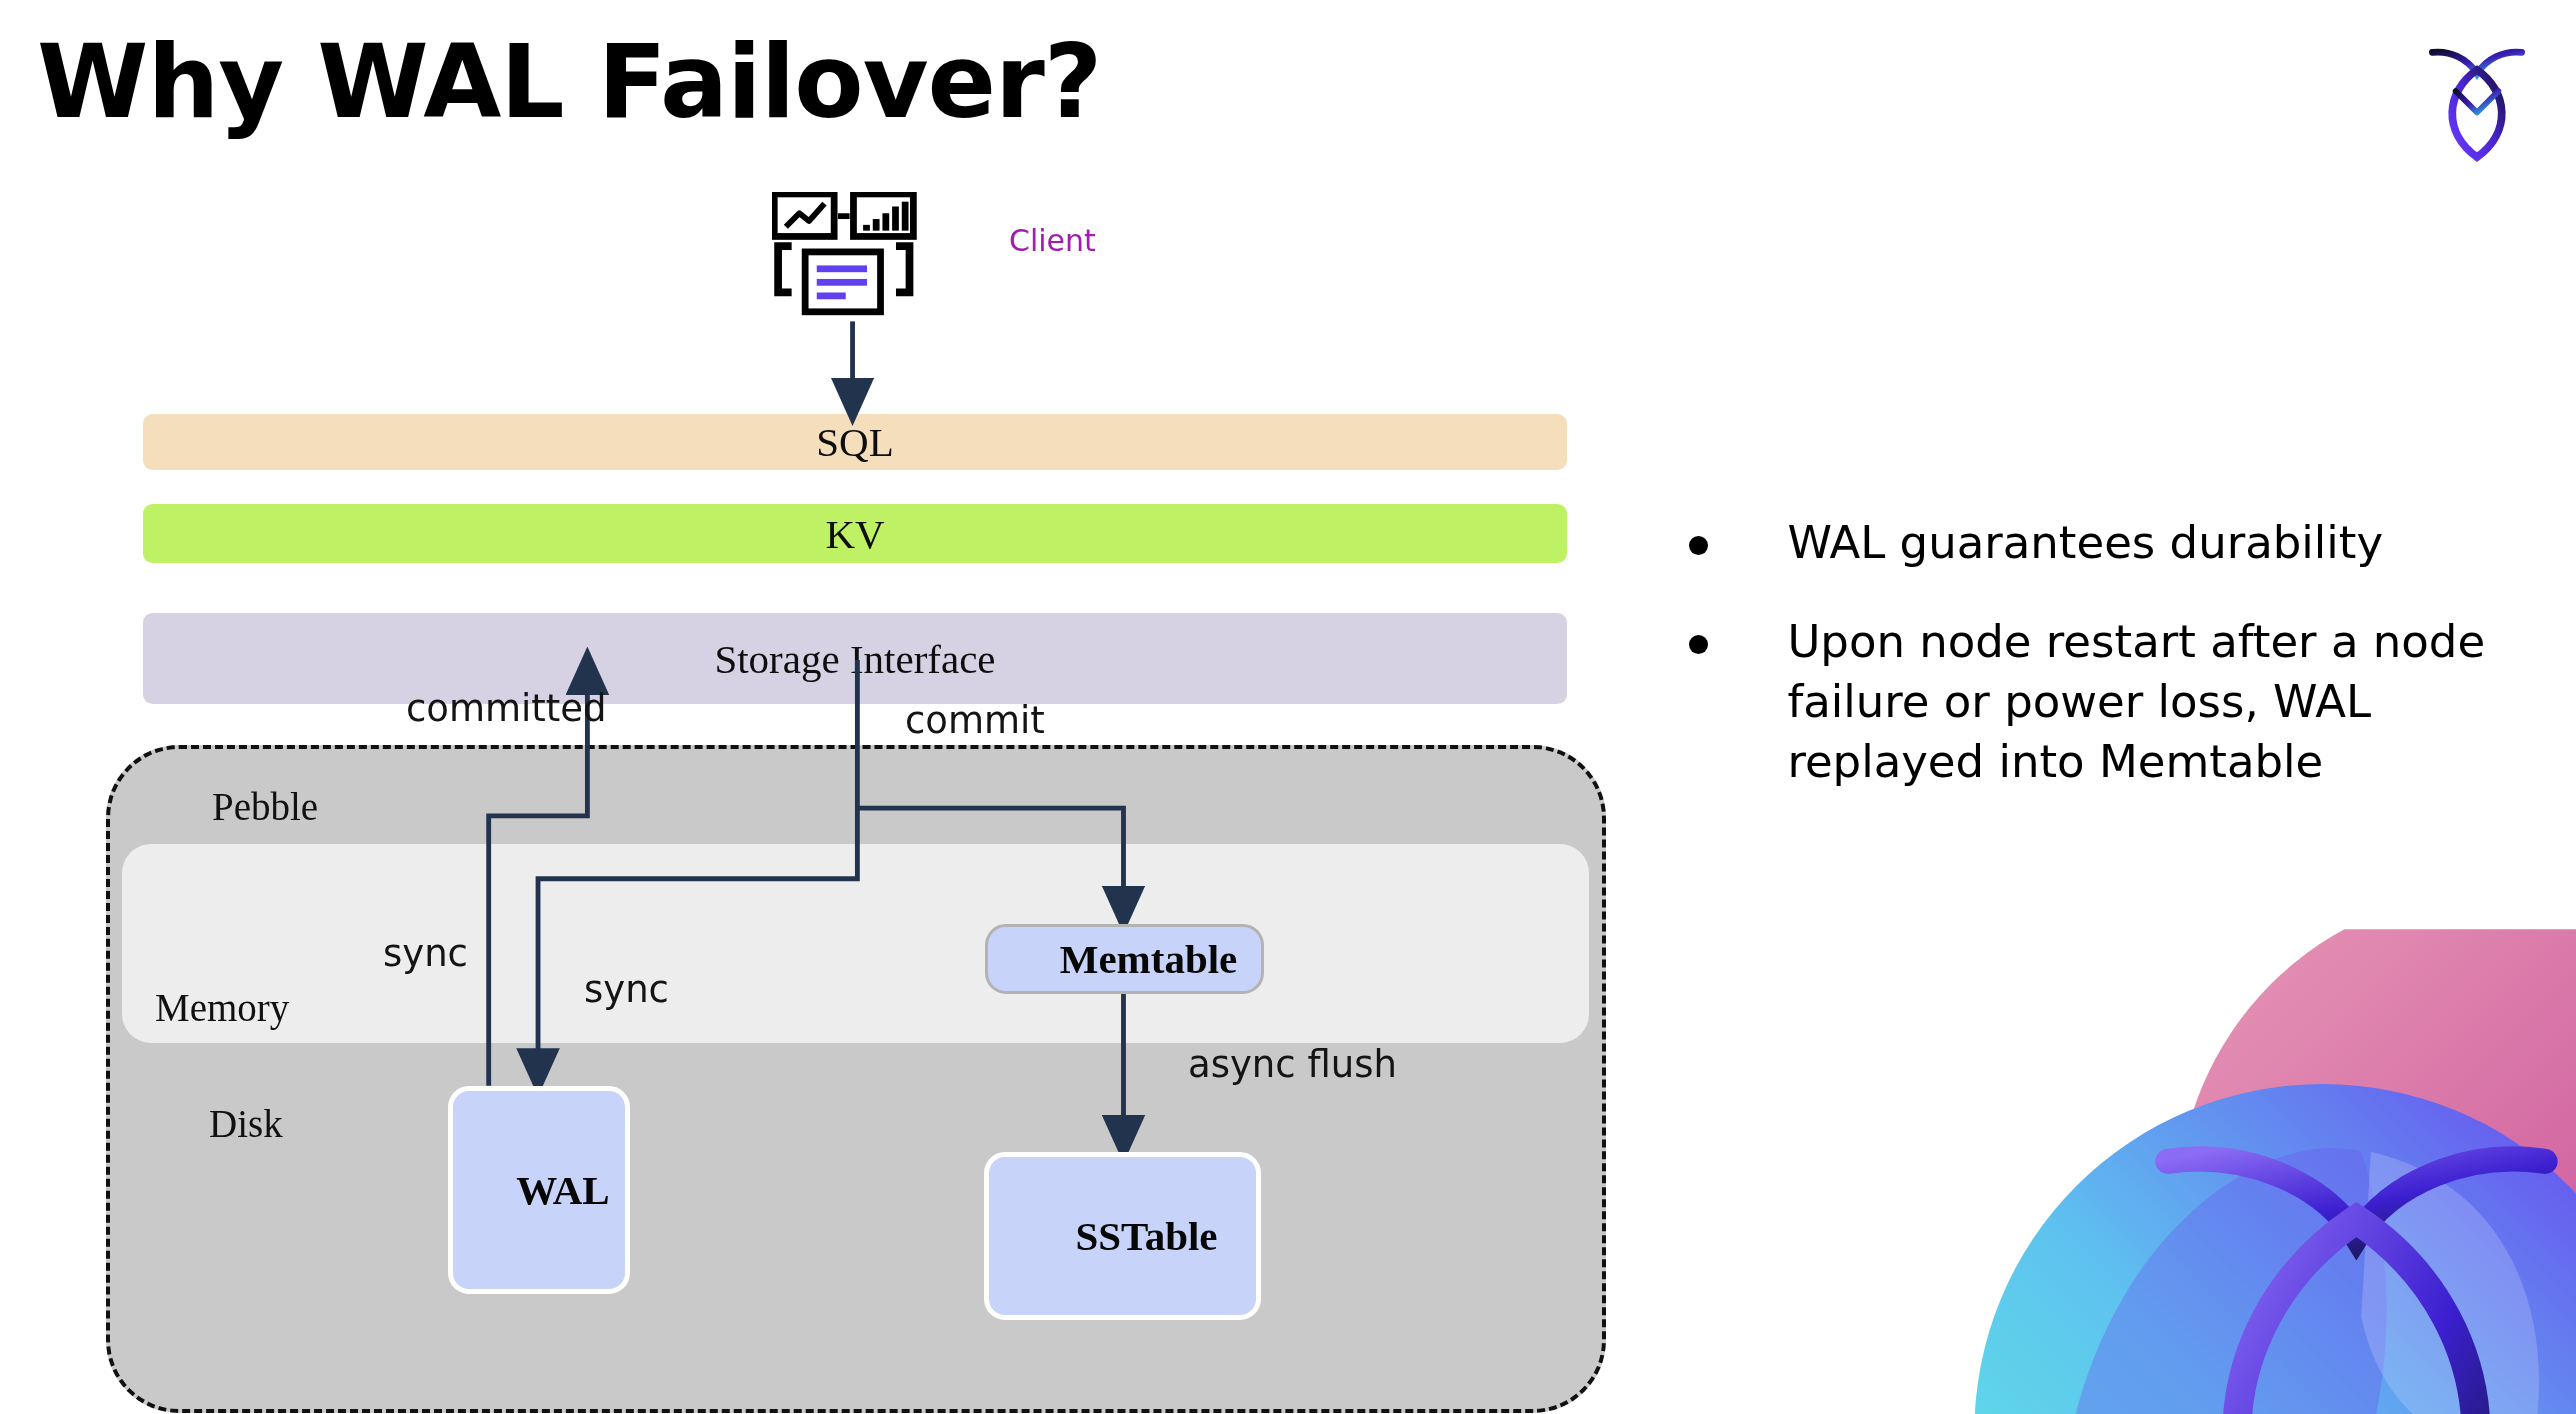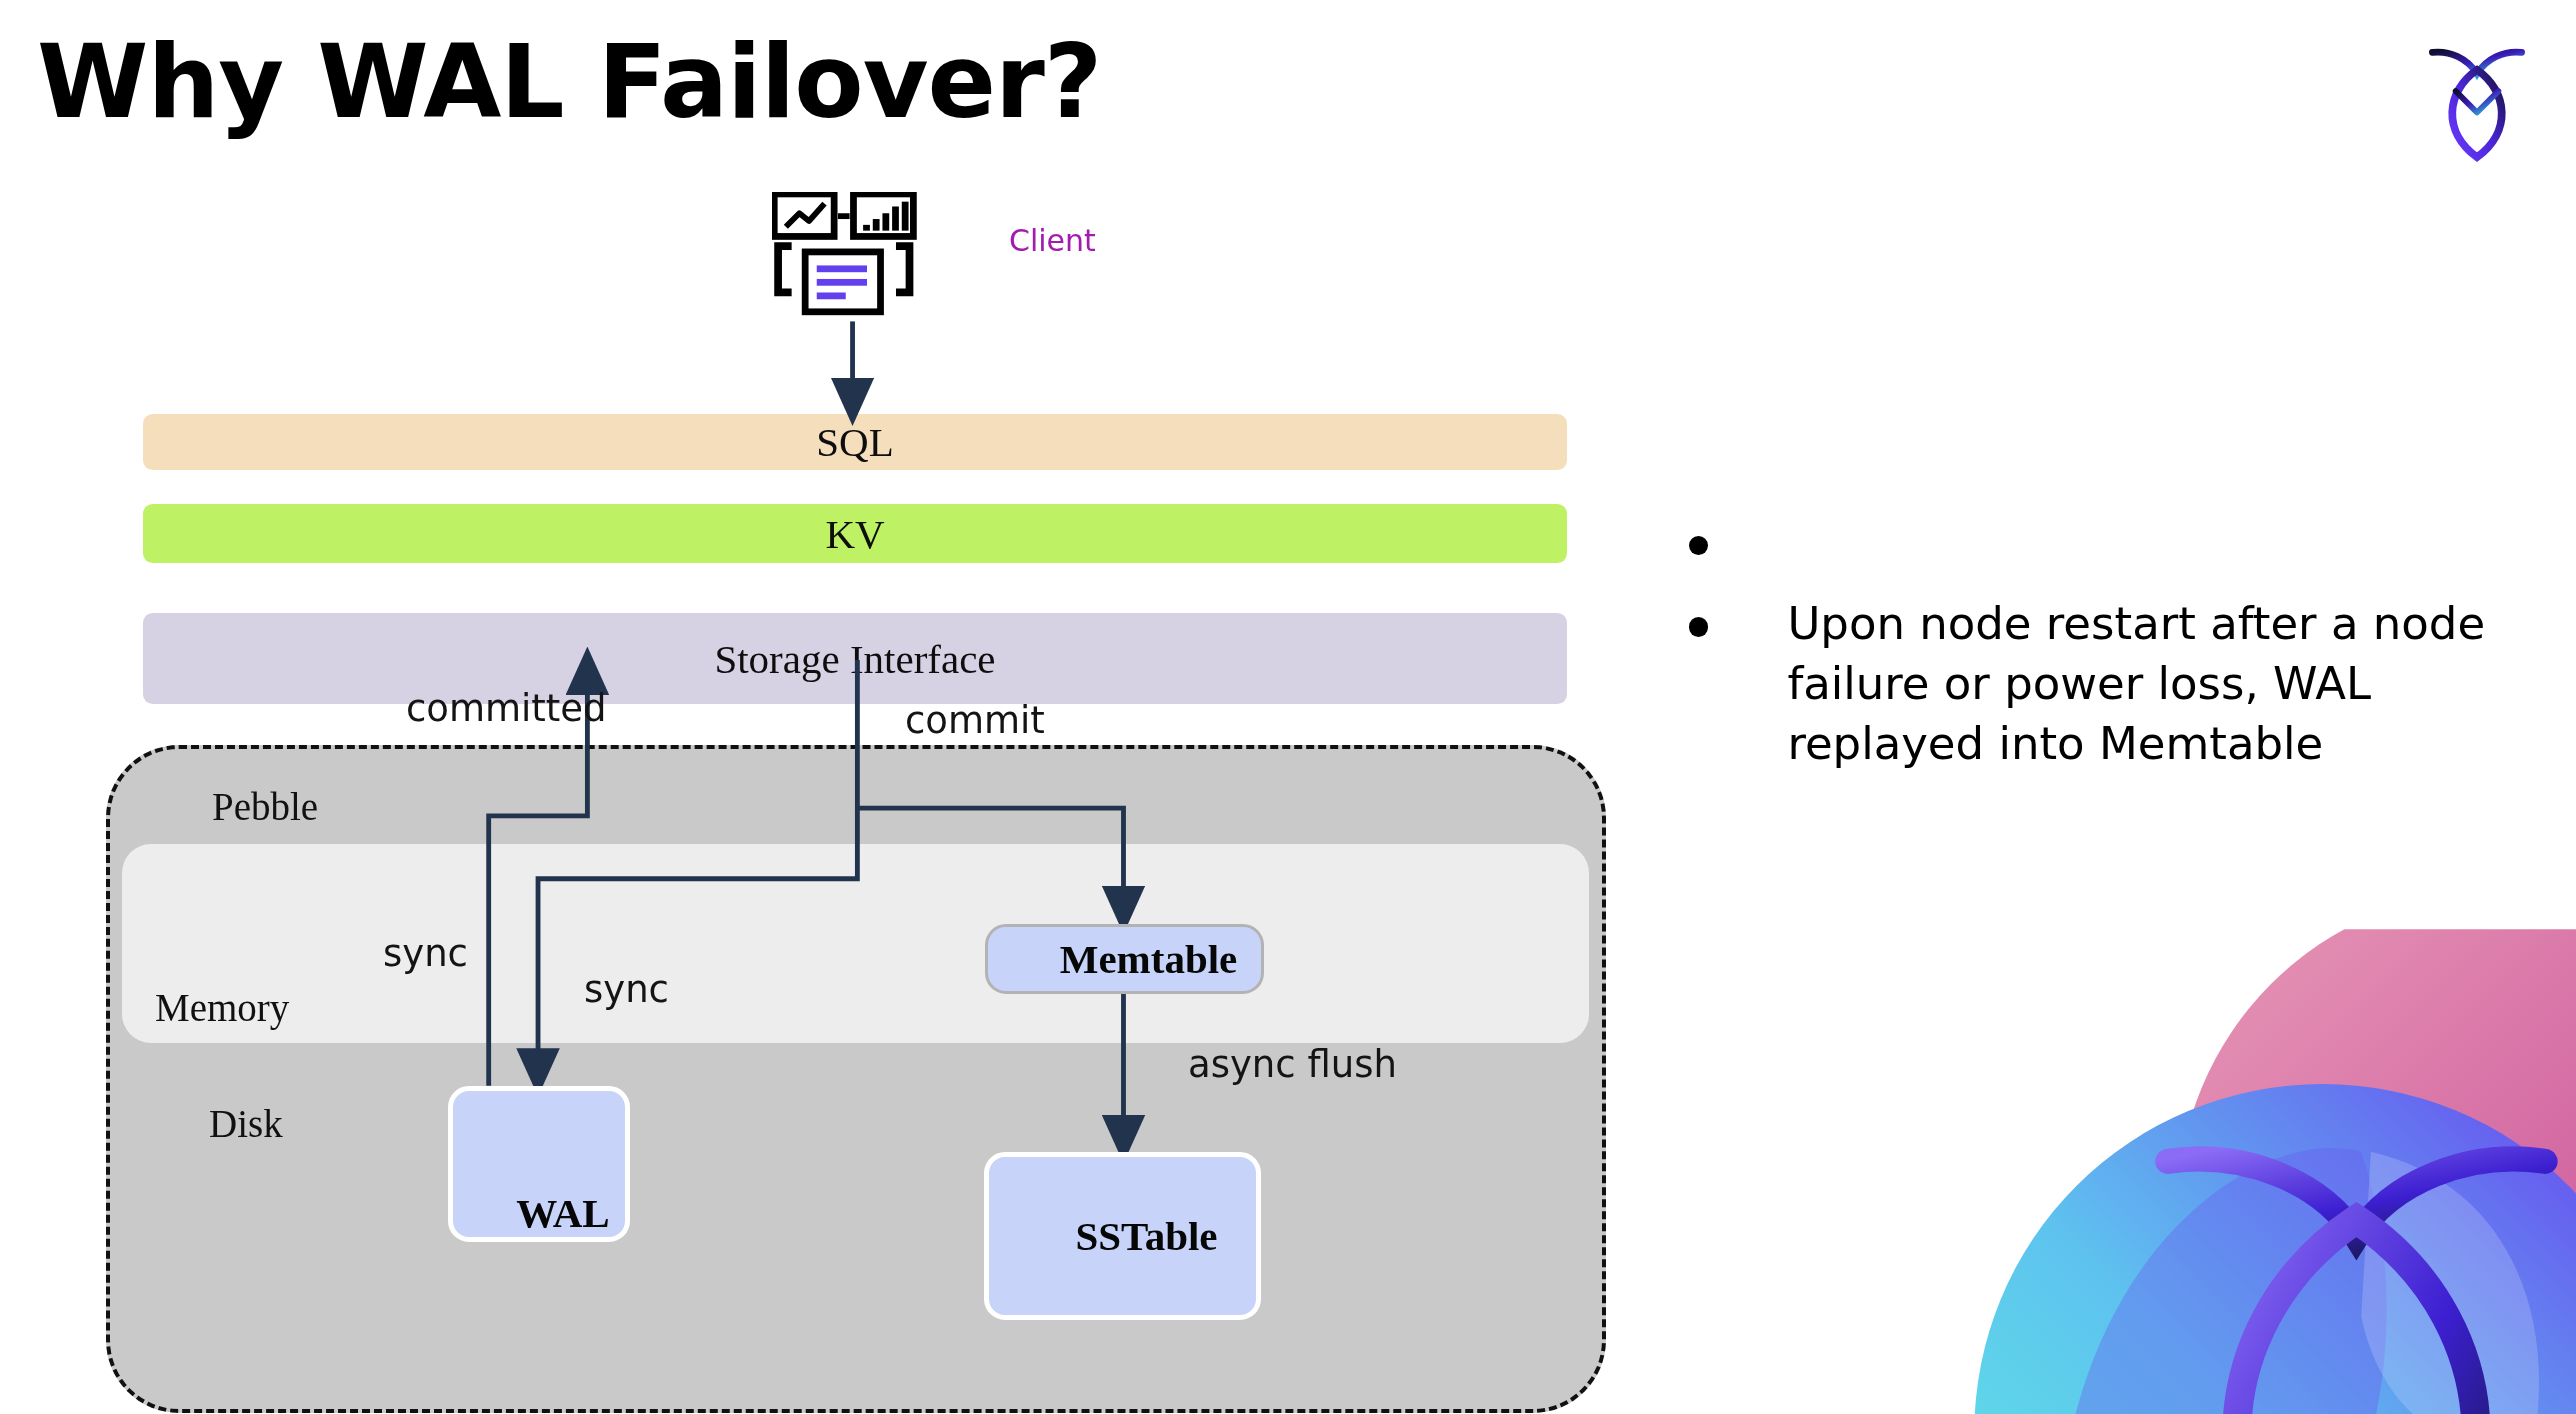--- a/index.html
+++ b/index.html
@@ -59,21 +59,21 @@
 
   
   .node{
     position:absolute;border-radius:21px;background:#c7d3f9;
     display:flex;align-items:center;justify-content:center;
     font-family:"Liberation Serif", serif;font-weight:bold;font-size:41px;color:#070707;
     box-sizing:border-box;
     padding-left:48px;
   }
   #node-memtable{left:985px;top:924px;width:279px;height:70px;border:3.9px solid #b3b3b3;}
-  #node-wal{left:448px;top:1086px;width:182px;height:156px;border:5.8px solid #ffffff;align-items:flex-end;}
+  #node-wal{left:448px;top:1086px;width:182px;height:208px;border:5.8px solid #ffffff;}
   #node-sstable{left:984px;top:1152px;width:277px;height:168px;border:5.8px solid #ffffff;}
 
   
   .edge-label{
     position:absolute;font-family:"DejaVu Sans", sans-serif;font-size:37px;color:#141414;white-space:nowrap;
   }
   #lbl-committed{left:406px;top:687px;}
   #lbl-commit{left:905px;top:699px;text-align:center;}
   #lbl-sync-1{left:383px;top:932px;}
   #lbl-sync-2{left:584px;top:968px;}
@@ -230,20 +230,21 @@
 
   <div class="edge-label" id="lbl-committed">committed</div>
   <div class="edge-label" id="lbl-commit">commit</div>
   <div class="edge-label" id="lbl-sync-1">sync</div>
   <div class="edge-label" id="lbl-sync-2">sync</div>
   <div class="edge-label" id="lbl-async-flush">async flush</div>
 
   <div id="bullet-list">
     <div class="bullet-row">
       <div class="bullet-dot"></div>
+      <div class="bullet-text">WAL guarantees durability</div>
     </div>
     <div class="bullet-row">
       <div class="bullet-dot"></div>
       <div class="bullet-text">Upon node restart after a node failure or power loss, WAL replayed into Memtable</div>
     </div>
   </div>
 
 </div>
 
 

